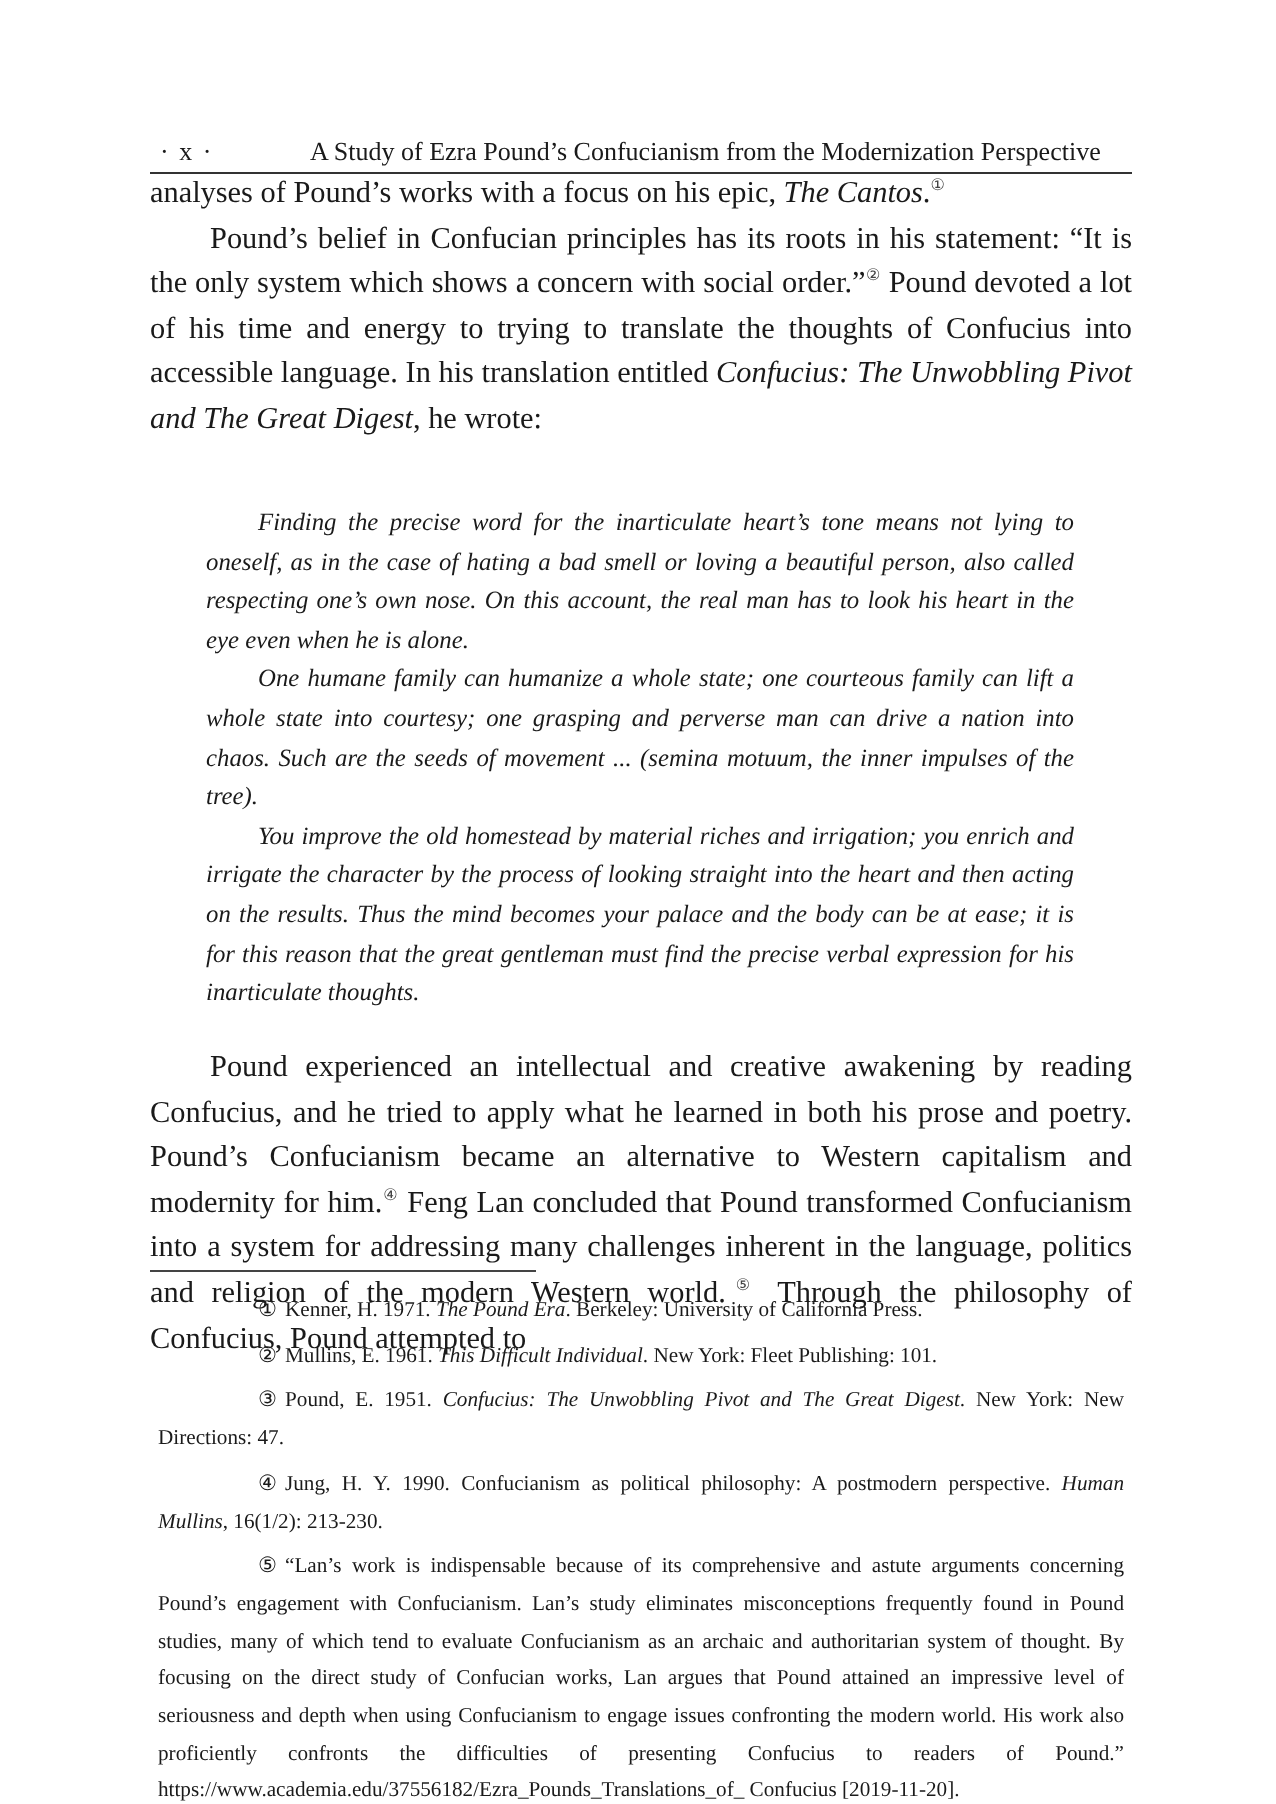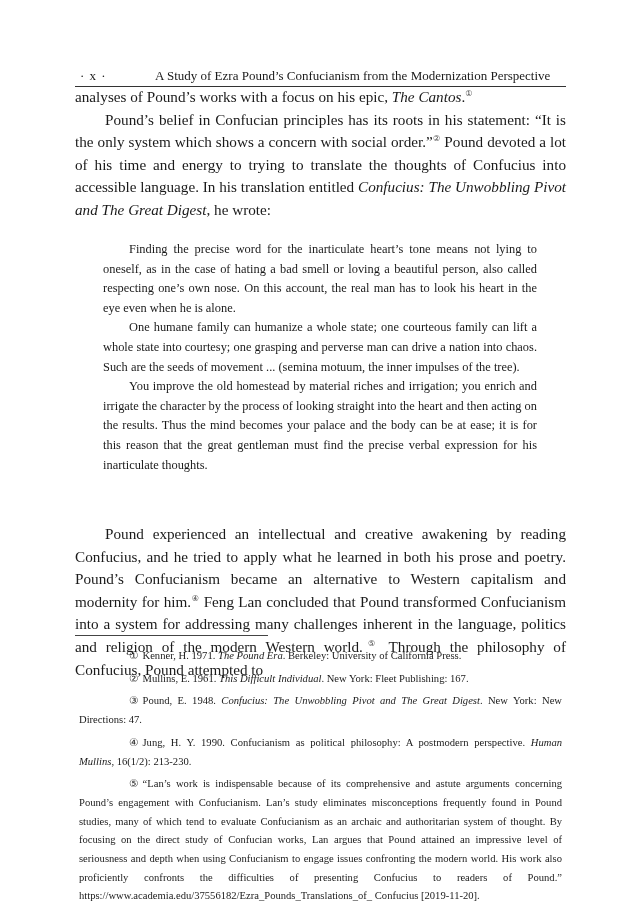--- a/index.html
+++ b/index.html
@@ -34,33 +34,33 @@
   <div class="header">
     <span class="folio">· x ·</span>
     <span class="running-title">A Study of Ezra Pound’s Confucianism from the Modernization Perspective</span>
   </div>
 
   <div class="body-text" style="top:86px;">
     <p><span>analyses of Pound’s works with a focus on his epic, </span><i>The Cantos</i><span>.</span><span class="sup">①</span></p>
     <p class="indent"><span>Pound’s belief in Confucian principles has its roots in his statement: “It is the only system which shows a concern with social order.”</span><span class="sup">②</span><span> Pound devoted a lot of his time and energy to trying to translate the thoughts of Confucius into accessible language. In his translation entitled </span><i>Confucius: The Unwobbling Pivot and The Great Digest</i><span>, he wrote:</span></p>
   </div>
 
-  <div class="quote" style="top:240px;">
+  <div class="quote" style="top:252px;font-style:italic;">
     <p>Finding the precise word for the inarticulate heart’s tone means not lying to oneself, as in the case of hating a bad smell or loving a beautiful person, also called respecting one’s own nose. On this account, the real man has to look his heart in the eye even when he is alone.</p>
     <p>One humane family can humanize a whole state; one courteous family can lift a whole state into courtesy; one grasping and perverse man can drive a nation into chaos. Such are the seeds of movement ... (semina motuum, the inner impulses of the tree).</p>
     <p>You improve the old homestead by material riches and irrigation; you enrich and irrigate the character by the process of looking straight into the heart and then acting on the results. Thus the mind becomes your palace and the body can be at ease; it is for this reason that the great gentleman must find the precise verbal expression for his inarticulate thoughts.</p>
   </div>
 
   <div class="body-text" style="top:523px;">
     <p class="indent"><span>Pound experienced an intellectual and creative awakening by reading Confucius, and he tried to apply what he learned in both his prose and poetry. Pound’s Confucianism became an alternative to Western capitalism and modernity for him.</span><span class="sup">④</span><span> Feng Lan concluded that Pound transformed Confucianism into a system for addressing many challenges inherent in the language, politics and religion of the modern Western world.</span><span class="sup">⑤</span><span> Through the philosophy of Confucius, Pound attempted to</span></p>
   </div>
 
   <div class="fn-rule"></div>
 
   <div class="footnotes">
     <p><span class="fn-num">①</span><span>Kenner, H. 1971. </span><i>The Pound Era</i><span>. Berkeley: University of California Press.</span></p>
-    <p><span class="fn-num">②</span><span>Mullins, E. 1961. </span><i>This Difficult Individual</i><span>. New York: Fleet Publishing: 167.</span></p>
-    <p><span class="fn-num">③</span><span>Pound, E. 1948. </span><i>Confucius: The Unwobbling Pivot and The Great Digest</i><span>. New York: New Directions: 47.</span></p>
+    <p><span class="fn-num">②</span><span>Mullins, E. 1961. </span><i>This Difficult Individual</i><span>. New York: Fleet Publishing: 101.</span></p>
+    <p><span class="fn-num">③</span><span>Pound, E. 1951. </span><i>Confucius: The Unwobbling Pivot and The Great Digest</i><span>. New York: New Directions: 47.</span></p>
     <p><span class="fn-num">④</span><span>Jung, H. Y. 1990. Confucianism as political philosophy: A postmodern perspective. </span><i>Human Mullins</i><span>, 16(1/2): 213-230.</span></p>
     <p><span class="fn-num">⑤</span><span>“Lan’s work is indispensable because of its comprehensive and astute arguments concerning Pound’s engagement with Confucianism. Lan’s study eliminates misconceptions frequently found in Pound studies, many of which tend to evaluate Confucianism as an archaic and authoritarian system of thought. By focusing on the direct study of Confucian works, Lan argues that Pound attained an impressive level of seriousness and depth when using Confucianism to engage issues confronting the modern world. His work also proficiently confronts the difficulties of presenting Confucius to readers of Pound.” https://www.academia.edu/37556182/Ezra_Pounds_Translations_of_ Confucius [2019-11-20].</span></p>
   </div>
 
 </div>
 
 </body></html>

